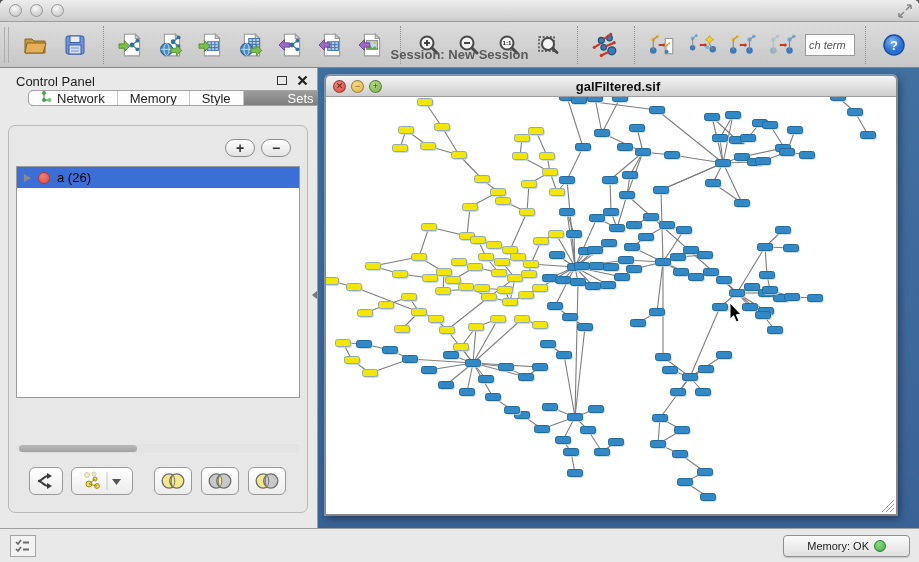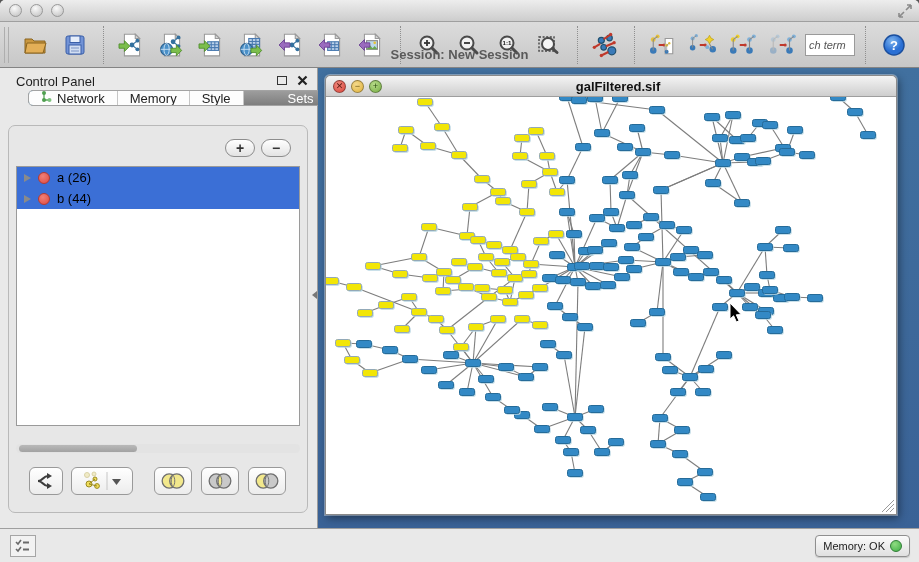--- a/index.html
+++ b/index.html
@@ -38,21 +38,21 @@
           border-right:1px solid #c6c6c6;background:#fdfdfd;}
   .cp-tab:last-child{border-right:0;}
   .cp-tab.selected{background:linear-gradient(#9d9d9d,#7e7e7e);color:#fff;padding-left:44px;}
   .cp-frame{position:absolute;left:8px;top:57px;width:300px;height:388px;background:#e7e7e7;
             border:1px solid #b9b9b9;border-radius:7px;}
   .pm-btn{position:absolute;top:13px;width:30px;height:18px;border-radius:9px;border:1px solid #8d8d8d;
           background:linear-gradient(#ffffff,#e3e3e3);font-weight:bold;font-size:14px;line-height:15px;
           color:#333;text-align:center;padding:0;}
   .pm-plus{right:52px;}
   .pm-minus{right:16px;}
-  .sets-list{position:absolute;left:7px;top:40px;width:284px;height:260px;background:#fff;
+  .sets-list{position:absolute;left:7px;top:40px;width:284px;height:232px;background:#fff;
              border:1px solid #9a9a9a;overflow:hidden;}
   .set-row{display:flex;align-items:center;height:21px;padding-left:7px;gap:7px;font-size:13px;color:#111;}
   .set-row.selected{background:#3b6fd6;color:#000;}
   .tri{width:0;height:0;border-left:7px solid #8a8a8a;border-top:4.5px solid transparent;
        border-bottom:4.5px solid transparent;}
   .dot{width:12px;height:12px;border-radius:50%;background:radial-gradient(circle at 38% 32%,#f08078,#df4a3f);
        border:1px solid #b53a32;}
   .hscroll{position:absolute;left:7px;top:318px;width:284px;height:9px;background:#e3e3e3;border-radius:5px;}
   .hthumb{position:absolute;left:3px;top:1px;width:118px;height:7px;border-radius:4px;
           background:linear-gradient(#b9b9b9,#a2a2a2);}
@@ -76,21 +76,21 @@
   .ifb.min{background:radial-gradient(circle at 38% 32%,#f4d98c,#e0b33c);color:#6b5510;}
   .ifb.max{background:radial-gradient(circle at 38% 32%,#b8dc8a,#76ad43);color:#2c4d12;}
   .if-title{position:absolute;left:0;right:0;top:3px;text-align:center;font-size:13px;color:#111;font-weight:bold;padding-left:14px;}
   .canvas{position:relative;width:570px;height:417px;background:#fff;overflow:hidden;}
   
   .statusbar{position:relative;height:34px;background:#e9e9e9;border-top:1px solid #9f9f9f;}
   .task-btn{position:absolute;left:10px;top:6px;width:26px;height:22px;border:1px solid #a5a5a5;
             background:#f2f2f2;padding:0;display:flex;align-items:center;justify-content:center;}
   .mem-btn{position:absolute;right:9px;top:6px;height:22px;border:1px solid #8f8f8f;border-radius:4px;
            background:linear-gradient(#fbfbfb,#e0e0e0);display:flex;align-items:center;gap:5px;
-           padding:0 7px;font-size:11px;color:#222;box-shadow:0 1px 1px rgba(0,0,0,.15);}
+           padding:0 23px;font-size:11px;color:#222;box-shadow:0 1px 1px rgba(0,0,0,.15);}
   .mem-dot{width:12px;height:12px;border-radius:50%;border:1px solid #2f7d35;
            background:radial-gradient(circle at 38% 32%,#8fdc82,#3fae45);}
 </style>
 </head>
 <body>
 
 <div class="window">
 
   <div class="titlebar">
     <div class="tl-group">
@@ -416,25 +416,20 @@
 
       <div class="cp-frame">
         <button class="pm-btn pm-plus">+</button>
         <button class="pm-btn pm-minus">−</button>
 
         <div class="sets-list">
           <div class="set-row selected">
             <span class="tri"></span>
             <span class="dot"></span>
             <span>a (26)</span>
-          </div>
-          <div class="set-row selected">
-            <span class="tri"></span>
-            <span class="dot"></span>
-            <span>b (44)</span>
           </div>
         </div>
 
         <div class="hscroll">
           <div class="hthumb"></div>
         </div>
 
         <div class="cp-btnrow">
           <button class="cpb" style="left:20px;width:34px;">
               <svg width="22" height="22" viewBox="0 0 22 22">

